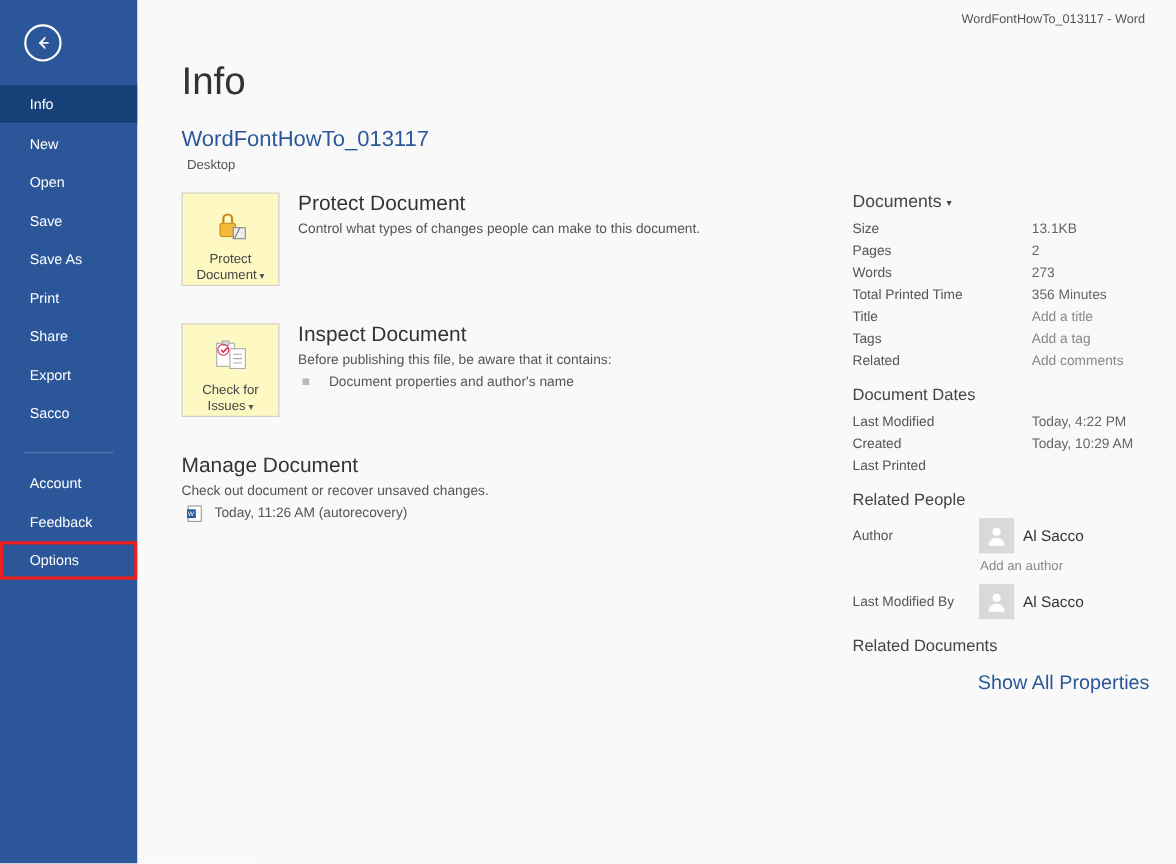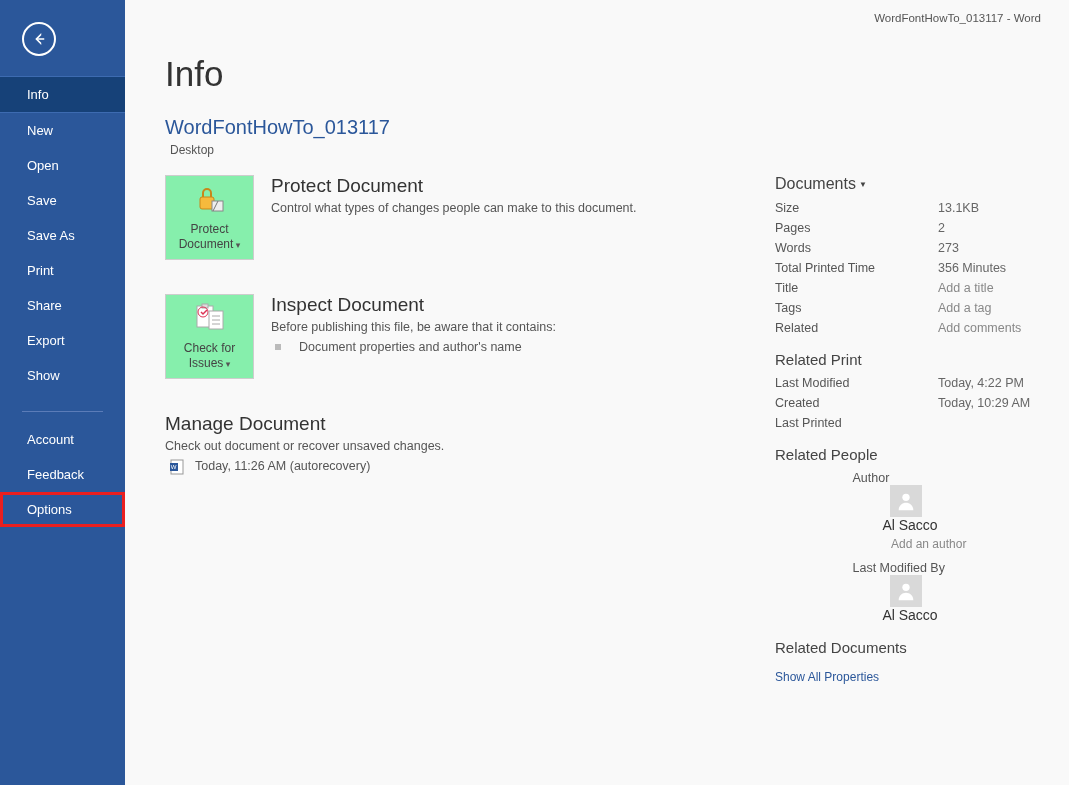--- a/index.html
+++ b/index.html
@@ -12,69 +12,69 @@
 .nav-sep { margin: 18px 22px 10px 22px; border-top: 1px solid #5b7cb8; }
 .nav-item.highlight { outline: 3px solid #ea1f1f; outline-offset: -3px; }
 .main { flex: 1; background: #f9f9f9; padding: 12px 24px 0 40px; overflow-y: auto; }
 .title-bar { text-align: right; font-size: 11.5px; color: #555; padding-right: 4px; margin-bottom: 30px; }
 .page-title { font-size: 35px; font-weight: 300; color: #333; margin-bottom: 22px; }
 .doc-name { font-size: 20px; color: #2b579a; margin-bottom: 4px; }
 .doc-path { font-size: 12px; color: #555; margin-left: 5px; margin-bottom: 18px; }
 .content-row { display: flex; }
 .actions-col { flex: 1; }
 .action { display: flex; margin-bottom: 34px; }
-.action-btn { width: 89px; height: 85px; border: 1px solid #cdcdcd; background: #86efac; display: flex; flex-direction: column; align-items: center; justify-content: center; font-size: 12px; color: #444; cursor: pointer; margin-right: 17px; flex-shrink: 0; }
+.action-btn { width: 89px; height: 85px; border: 1px solid #cdcdcd; background: #fef9c3; display: flex; flex-direction: column; align-items: center; justify-content: flex-end; font-size: 12px; color: #444; cursor: pointer; margin-right: 17px; flex-shrink: 0; }
 .action-btn .icon-wrap { height: 34px; display: flex; align-items: center; justify-content: center; margin-bottom: 6px; }
 .action-btn .label { text-align: center; line-height: 15px; }
 .drop-arrow { font-size: 9px; color: #555; }
 .action-head { font-size: 19px; color: #333; margin-bottom: 4px; }
 .action-desc { font-size: 12.5px; color: #555; }
 .bullet-list { margin-top: 6px; }
 .bullet-row { display: flex; align-items: center; font-size: 12.5px; color: #555; margin-top: 3px; }
 .bullet-sq { width: 6px; height: 6px; background: #bbb; margin: 0 18px 0 4px; }
 .doc-entry { display: flex; align-items: flex-start; margin-top: 6px; font-size: 12.5px; color: #555; }
 .word-mini { width: 16px; height: 16px; margin: 0 10px 0 4px; flex-shrink: 0; }
 .props-col { width: 270px; }
 .props-header { font-size: 16px; color: #444; margin-bottom: 8px; display: flex; align-items: center; }
 .props-header .arrow { font-size: 8px; margin-left: 3px; }
 .prop-row { display: flex; font-size: 12.5px; margin-bottom: 6px; gap: 48px; }
 .prop-label { width: 115px; color: #555; }
 .prop-value { color: #666; }
 .prop-value.placeholder { color: #888; }
 .section-head { font-size: 15px; color: #444; margin-top: 16px; margin-bottom: 8px; }
-.person-row { display: flex; align-items: center; margin-bottom: 4px; flex-direction: column; }
+.person-row { display: flex; align-items: center; margin-bottom: 4px; }
 .person-label { width: 115px; font-size: 12.5px; color: #555; }
 .avatar { width: 32px; height: 32px; background: #d9d9d9; display: flex; align-items: center; justify-content: center; margin-right: 8px; }
 .avatar svg { width: 22px; height: 22px; fill: #fff; }
 .person-name { font-size: 14px; color: #333; }
 .add-author { font-size: 12px; color: #888; margin-left: 116px; margin-bottom: 10px; }
 .file-loc { display: flex; align-items: center; font-size: 12.5px; color: #444; margin-top: 8px; margin-left: 4px; cursor: pointer; }
 .file-loc-icon { width: 16px; height: 11px; background: #2b7cd3; border: 1px solid #888; margin-right: 4px; }
-.show-all { color: #2b579a; font-size: 12px; margin-top: 14px; cursor: pointer; }
+.show-all { color: #2b579a; font-size: 18px; margin-top: 14px; cursor: pointer; text-align: right; }
 </style>
 </head>
 <body>
 
 <div class="sidebar">
   <div class="back-btn">
     <svg viewBox="0 0 24 24">
         <path d="M15 4l-8 8 8 8v-3l-5-5 5-5z"></path>
         <rect x="8" y="11" width="11" height="2"></rect>
       </svg>
   </div>
   <div id="nav-main">
       <div class="nav-item active">Info</div>
       <div class="nav-item">New</div>
       <div class="nav-item">Open</div>
       <div class="nav-item">Save</div>
       <div class="nav-item">Save As</div>
       <div class="nav-item">Print</div>
       <div class="nav-item">Share</div>
       <div class="nav-item">Export</div>
-      <div class="nav-item">Show</div>
+      <div class="nav-item">Sacco</div>
     </div>
   <div class="nav-sep"></div>
   <div id="nav-bottom">
       <div class="nav-item">Account</div>
       <div class="nav-item">Feedback</div>
       <div class="nav-item highlight">Options</div>
     </div>
 </div>
 
 <div class="main">
@@ -180,21 +180,21 @@
           <div class="prop-row">
             <div class="prop-label">Tags</div>
             <div class="prop-value placeholder">Add a tag</div>
           </div>
           <div class="prop-row">
             <div class="prop-label">Related</div>
             <div class="prop-value placeholder">Add comments</div>
           </div>
         </div>
 
-      <div class="section-head">Related Print</div>
+      <div class="section-head">Document Dates</div>
       <div id="date-rows">
           <div class="prop-row">
             <div class="prop-label">Last Modified</div>
             <div class="prop-value">Today, 4:22 PM</div>
           </div>
           <div class="prop-row">
             <div class="prop-label">Created</div>
             <div class="prop-value">Today, 10:29 AM</div>
           </div>
           <div class="prop-row">

